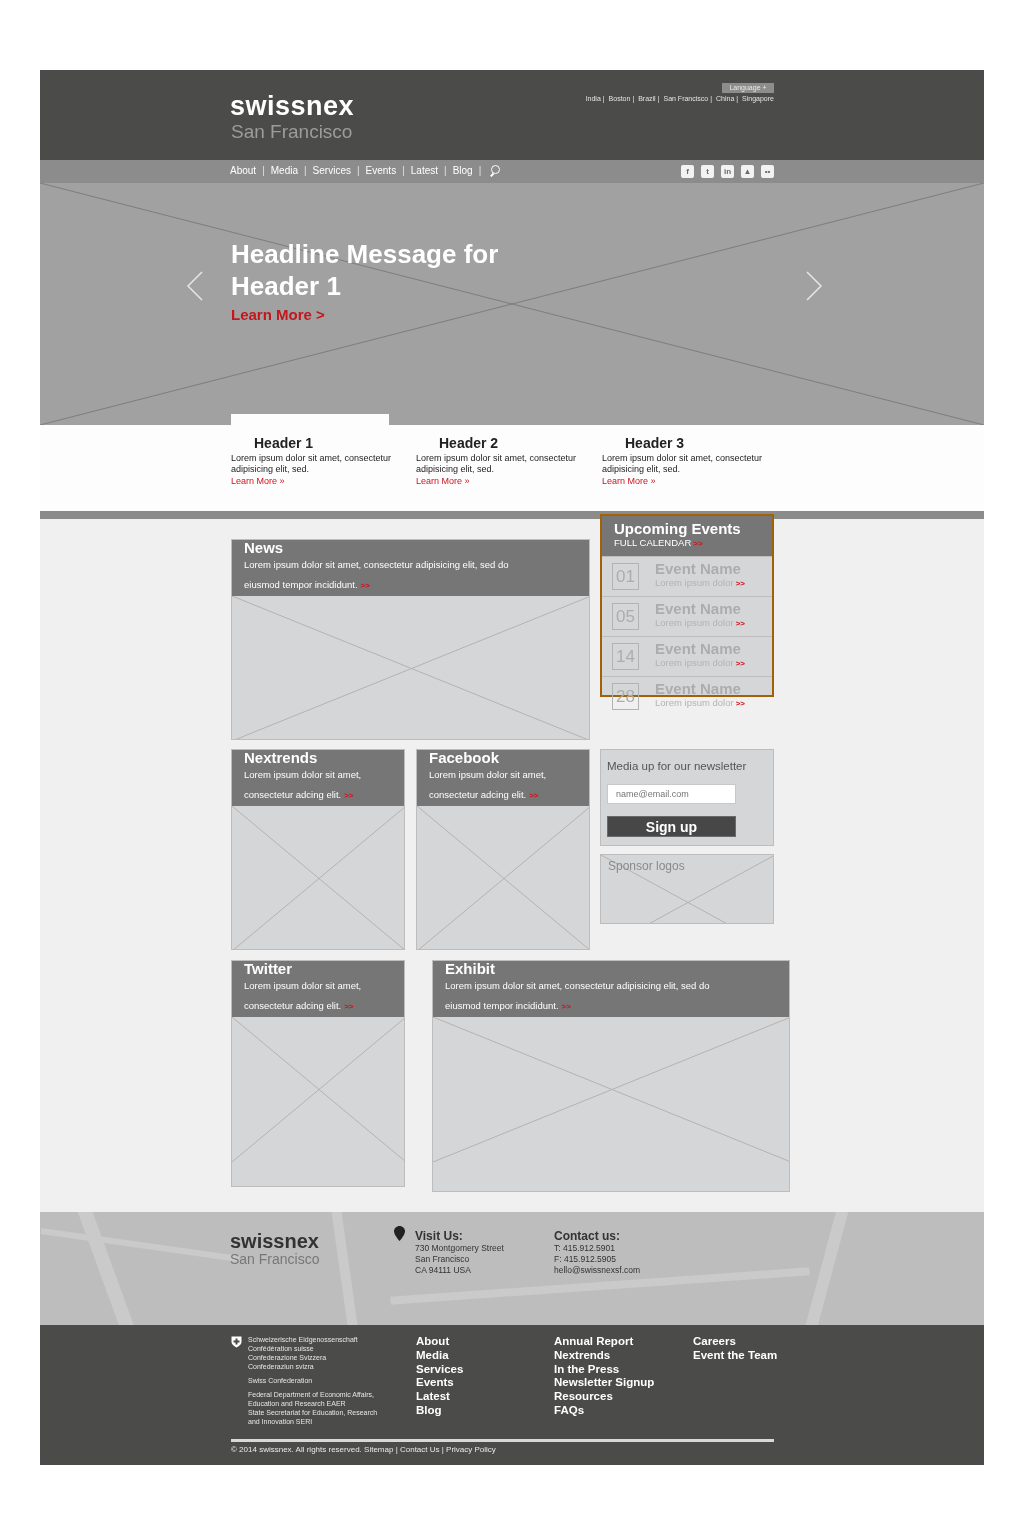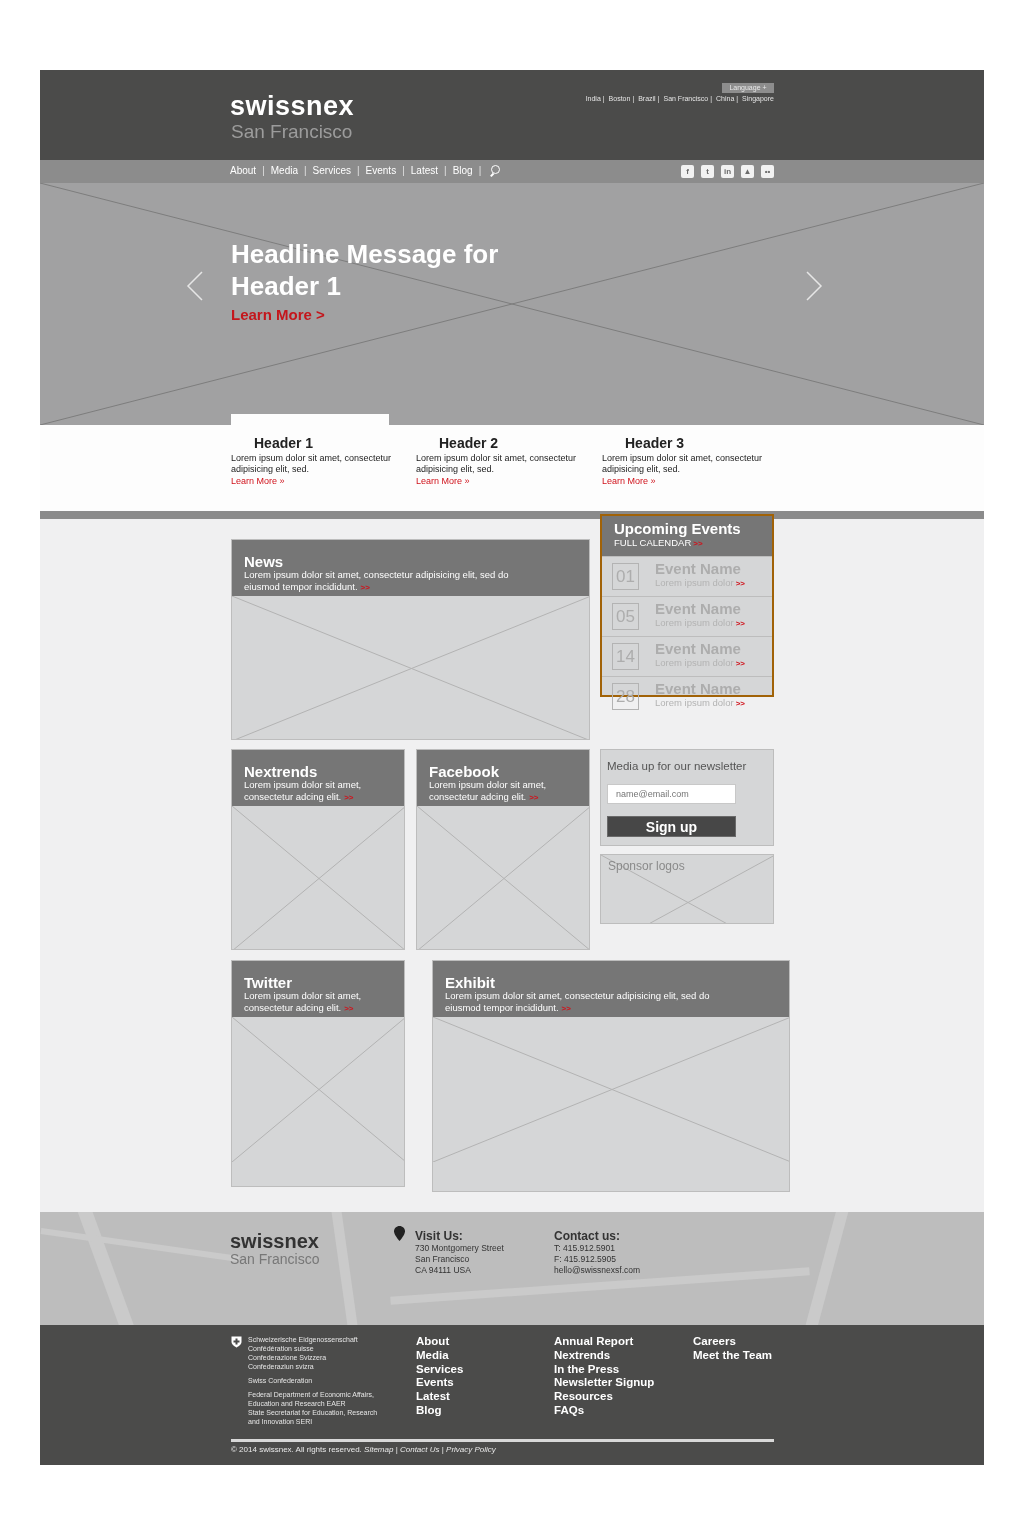--- a/index.html
+++ b/index.html
@@ -38,23 +38,23 @@
   
   .strip { position: absolute; left: 0; top: 355px; width: 944px; height: 86px; background: #fdfdfd; }
   .col { position: absolute; top: 10px; width: 170px; }
   .col h3 { font-size: 14px; color: #222; font-weight: bold; margin-bottom: 2px; padding-left: 23px; }
   .col p { font-size: 9px; color: #222; line-height: 11px; }
   .col a { display: block; font-size: 9px; color: #d0121b; margin-top: 1px; cursor: pointer; }
   .divider-bar { position: absolute; left: 0; top: 441px; width: 944px; height: 8px; background: #8b8b8b; }
 
   
   .card { position: absolute; background: #d5d6d7; border: 1px solid #bdbdbd; overflow: hidden; }
-  .card .head { position: absolute; left: 0; top: 0; width: 100%; background: #767676; color: #fff; padding: 14px 12px; }
+  .card .head { position: absolute; left: 0; top: 0; width: 100%; background: #767676; color: #fff; padding: 0 12px; }
   .card .head h4 { font-size: 15px; font-weight: bold; line-height: 15px; }
-  .card .head p { font-size: 9.5px; line-height: 12px; }
+  .card .head p { font-size: 9.5px; line-height: 20px; }
   .card .more { color: #d0121b; font-size: 8px; font-weight: bold; margin-left: 3px; cursor: pointer; }
   .card svg.x { position: absolute; left: 0; }
 
   
   .events { position: absolute; left: 560px; top: 444px; width: 174px; height: 183px; background: #d5d6d7; border: 2px solid #a16207; }
   .events .head { background: #767676; color: #fff; height: 40px; padding: 4px 12px; }
   .events .head h4 { font-size: 15px; font-weight: bold; line-height: 17px; }
   .events .head .cal { font-size: 9.5px; cursor: pointer; }
   .events .head .cal .more { color: #d0121b; font-size: 8px; font-weight: bold; margin-left: 2px; }
   .ev { height: 40px; border-top: 1px solid #bdbdbd; position: relative; cursor: pointer; }
@@ -85,21 +85,21 @@
 
   
   .footer { position: absolute; left: 0; top: 1255px; width: 944px; height: 140px; background: #4b4b4a; color: #fff; }
   .crest { position: absolute; left: 191px; top: 11px; width: 11px; height: 12px; }
   .confed { position: absolute; left: 208px; top: 10px; font-size: 7px; line-height: 9px; color: #e6e6e6; width: 160px; }
   .confed .gap { height: 5px; }
   .fcol { position: absolute; top: 10px; font-size: 11.5px; font-weight: bold; line-height: 13.8px; }
   .fcol div { cursor: pointer; }
   .f-rule { position: absolute; left: 191px; top: 114px; width: 543px; height: 3px; background: #d8d8d8; }
   .copyright { position: absolute; left: 191px; top: 120px; font-size: 8px; color: #eaeaea; }
-  .copyright .lnk { cursor: pointer; font-style: italic; }
+  .copyright .lnk { cursor: pointer; }
 </style>
 </head>
 <body>
 
 <div class="page">
 
   <div class="topbar">
     <div class="logo-title">swissnex</div>
     <div class="logo-sub">San Francisco</div>
     <div class="lang-btn">Language +</div>
@@ -324,21 +324,21 @@
     <div class="fcol" style="left:514px">
       <div>Annual Report</div>
       <div>Nextrends</div>
       <div>In the Press</div>
       <div>Newsletter Signup</div>
       <div>Resources</div>
       <div>FAQs</div>
     </div>
     <div class="fcol" style="left:653px">
       <div>Careers</div>
-      <div>Meet the Team</div>
+      <div>Event the Team</div>
     </div>
     <div class="f-rule"></div>
     <div class="copyright">
       <span>© 2014 swissnex. All rights reserved.</span>
       <span class="lnk">Sitemap</span> |
       <span class="lnk">Contact Us</span> |
       <span class="lnk">Privacy Policy</span>
     </div>
   </div>
 

